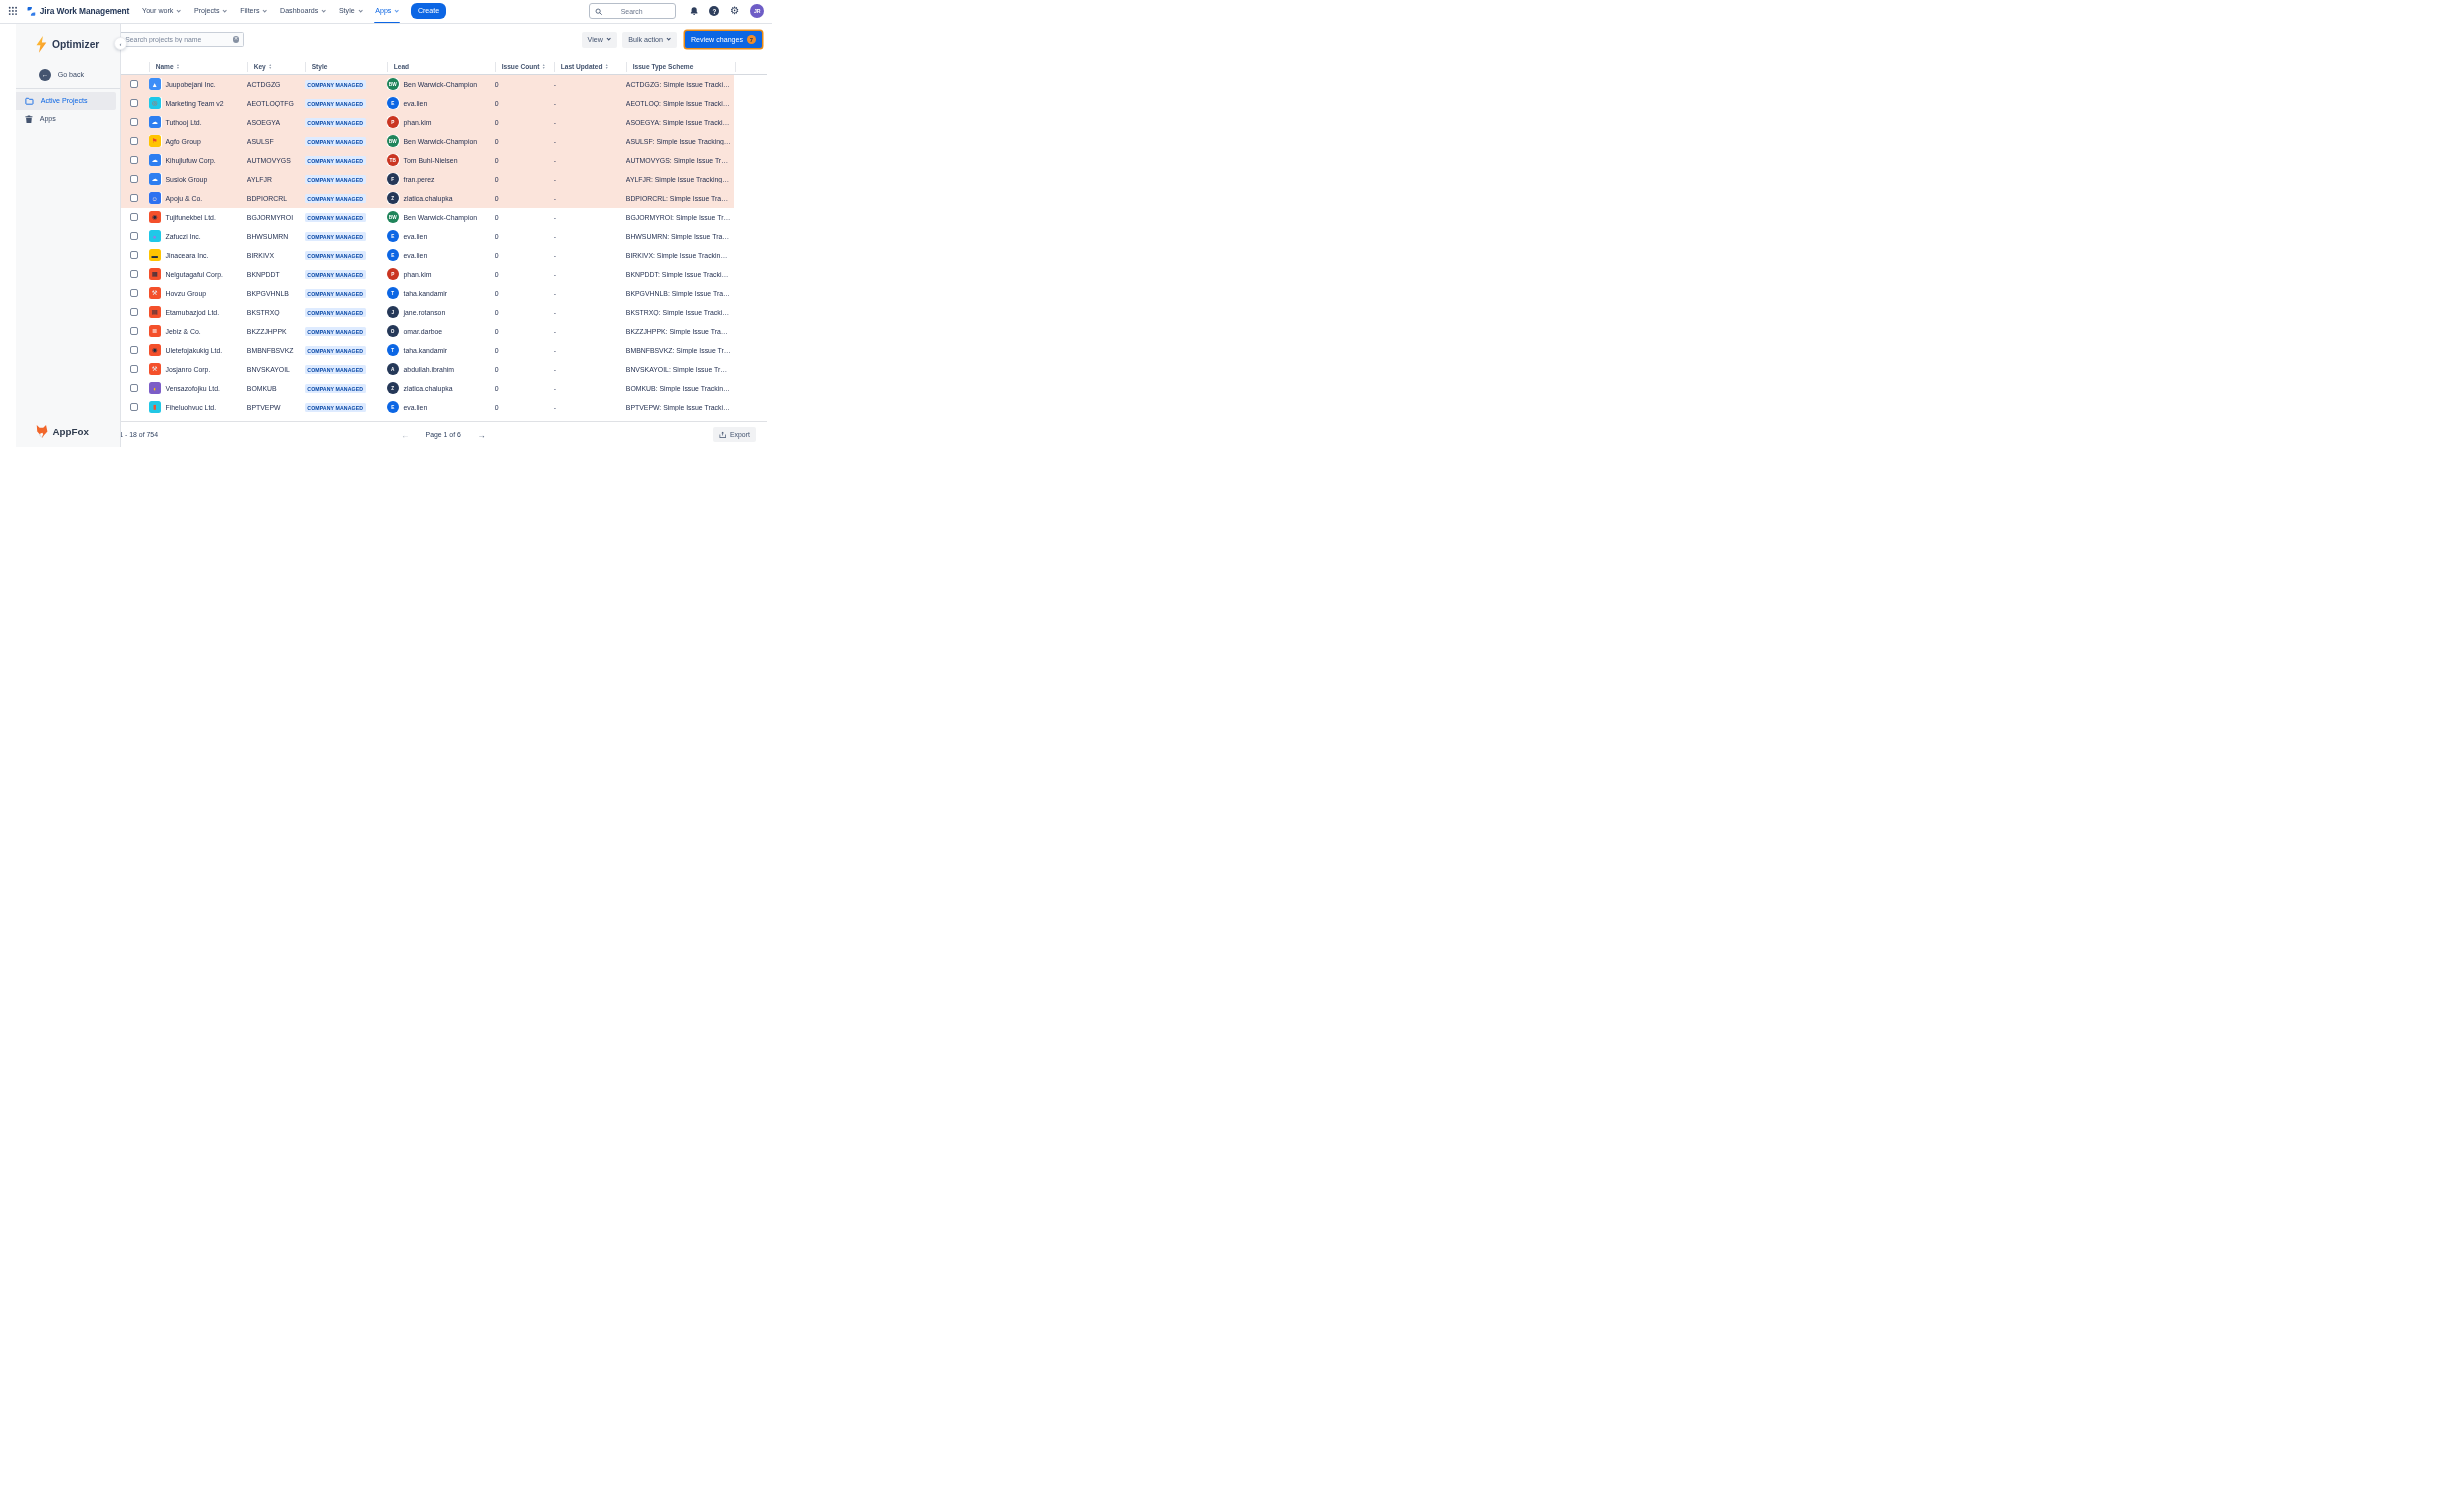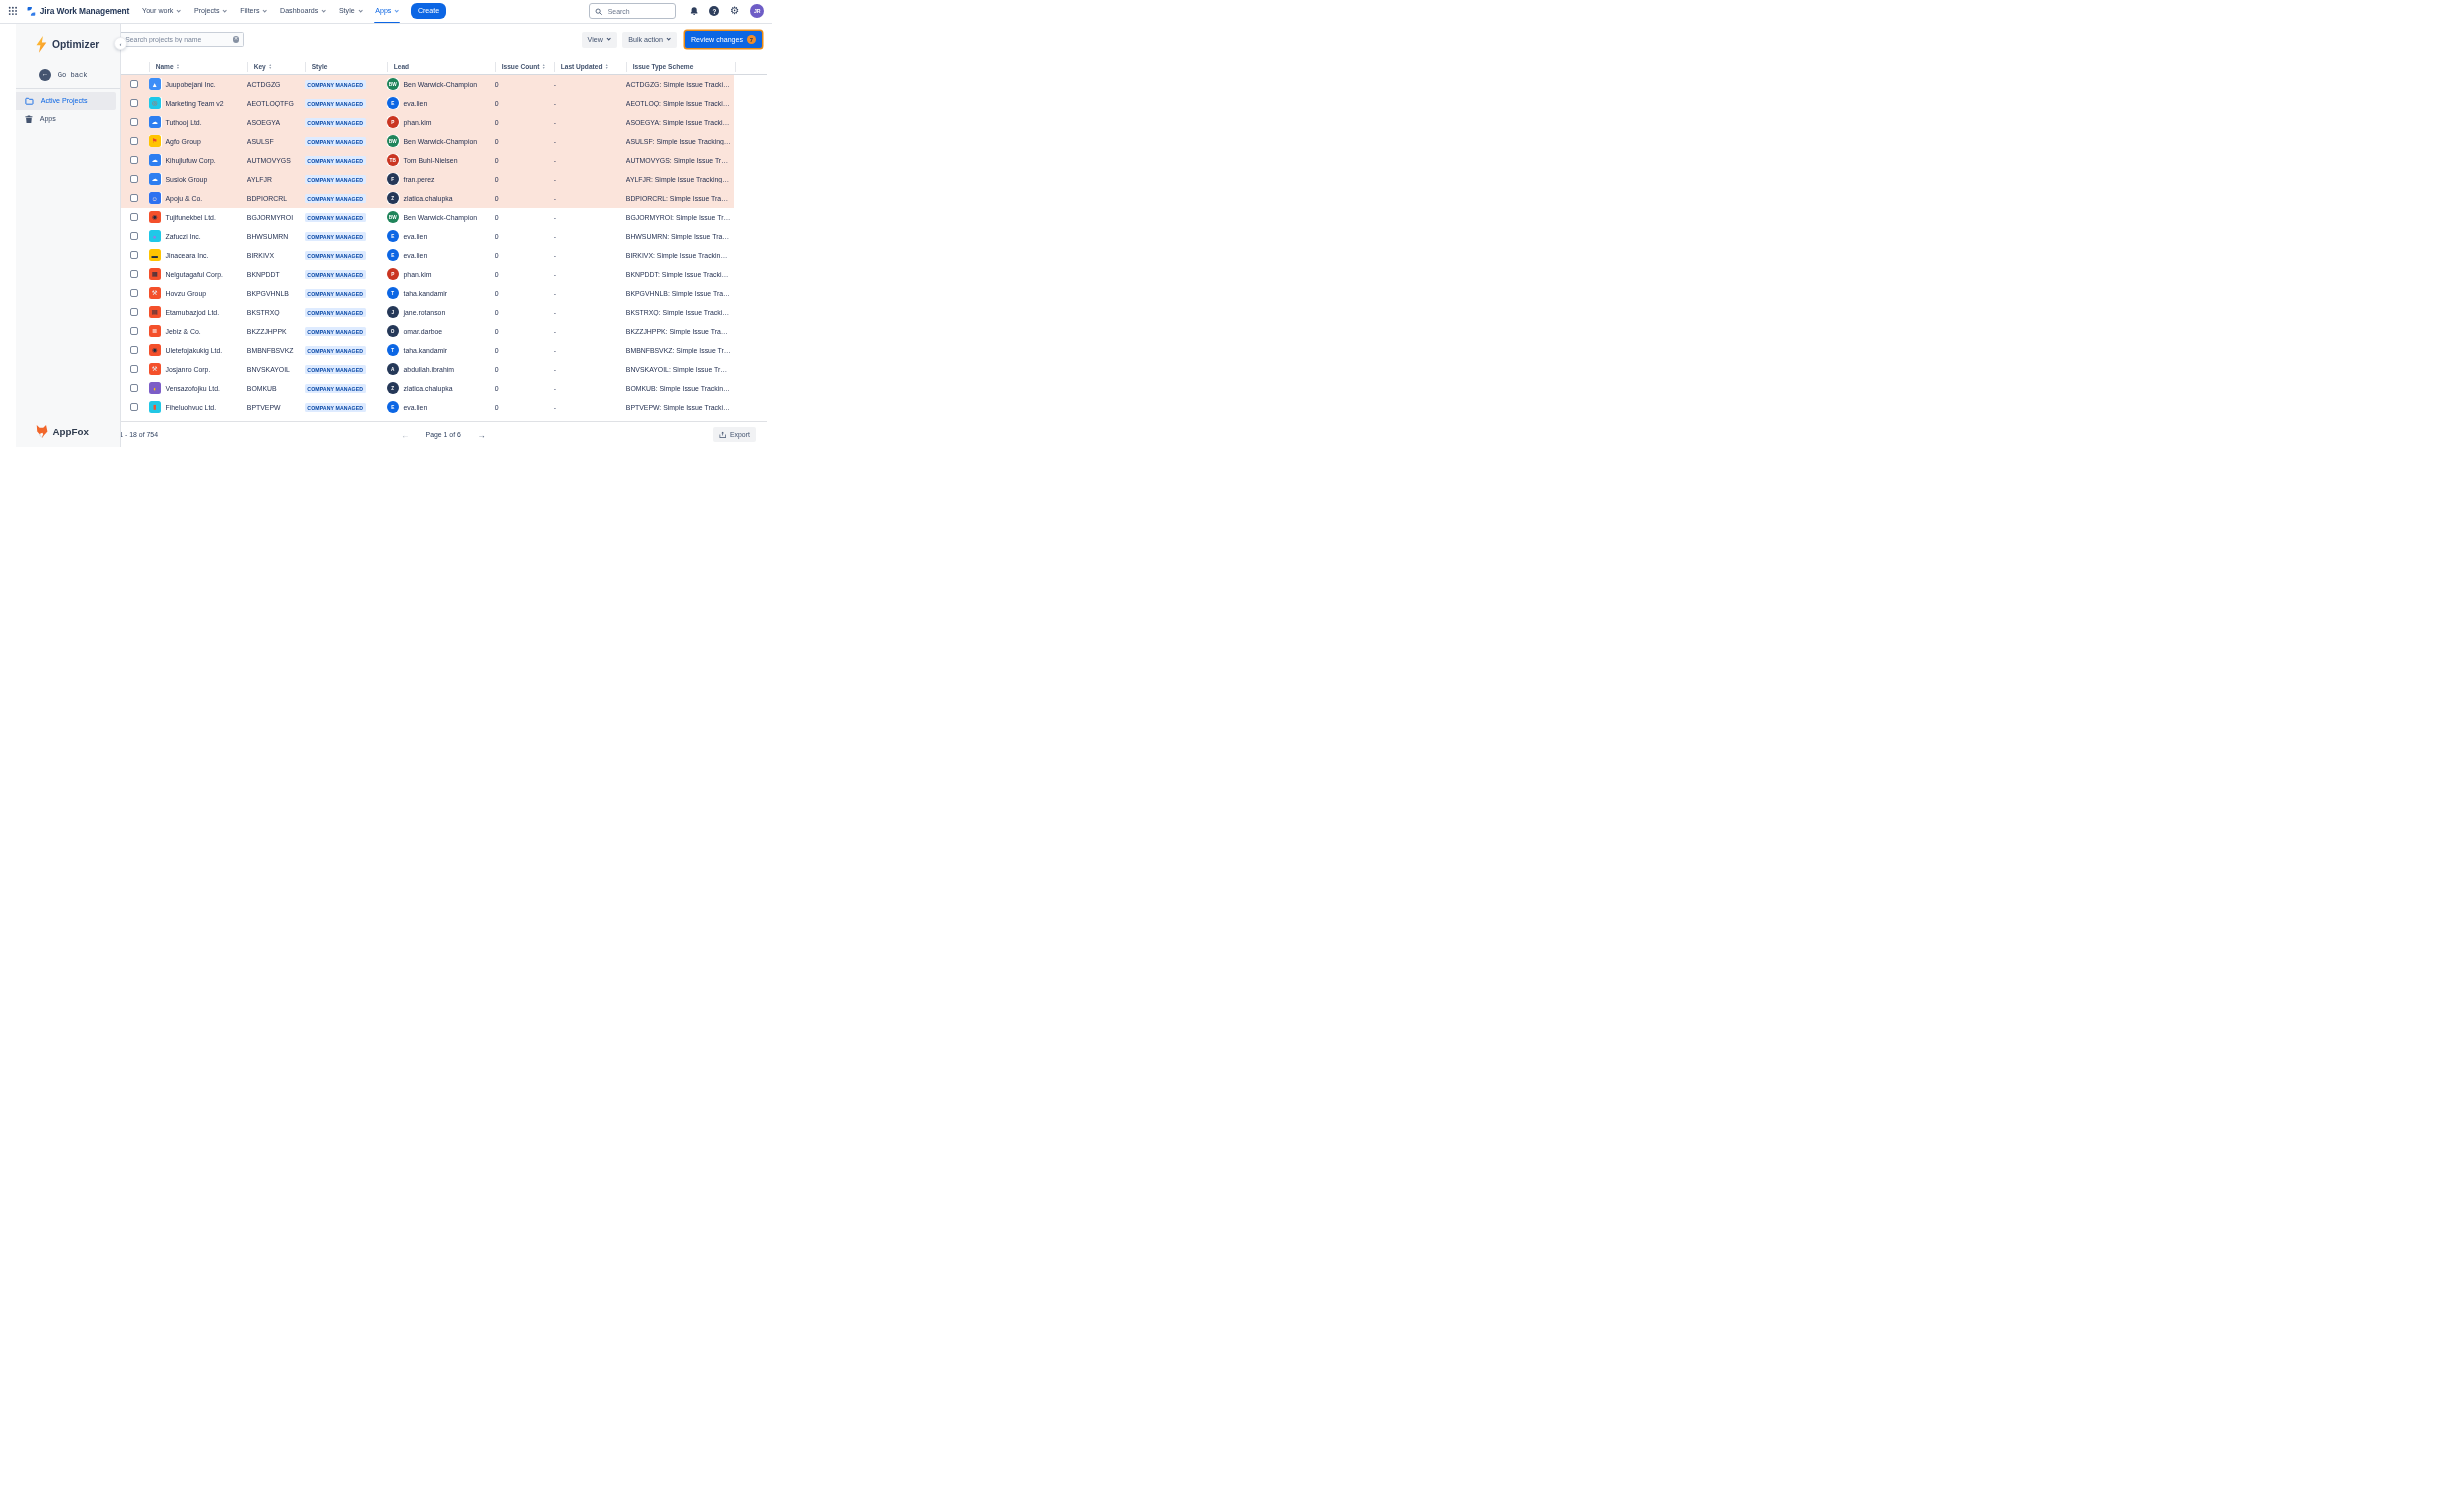--- a/index.html
+++ b/index.html
@@ -21,21 +21,21 @@
   .nav-item .chev { margin-top:-2px; opacity:.65; }
   .nav-item.active { color:#0C66E4; }
   .nav-item.active::after { content:""; position:absolute; bottom:0; left:-1px; right:-1px; height:1.5px;
                             background:#0C66E4; border-radius:1px 1px 0 0;}
   .chev { width:3.4px; height:3.4px; border-right:0.9px solid currentColor; border-bottom:0.9px solid currentColor;
           display:inline-block; transform:rotate(45deg); }
   .create-btn { background:#0C66E4; color:#fff; border:none; border-radius:6px; height:15.8px;
                 padding:0 6.4px; font-size:7.1px; font-weight:500; margin-left:7.9px; cursor:pointer;
                 font-family:inherit;}
   .tn-spacer { flex:1; }
-  .tn-search { display:flex; align-items:center; gap:5px; width:87px; height:15.8px;
+  .tn-search { display:flex; align-items:center; gap:18px; width:87px; height:15.8px;
                border:0.7px solid #B6BEC9; border-radius:3px; padding:0 4.9px; color:#6B778C; background:#fff;}
   .tn-search input { border:none; outline:none; width:100%; font-size:6.9px; font-family:inherit;
                      color:#344563; background:transparent;}
   .tn-search input::placeholder { color:#6B778C; }
   .tn-icons { display:flex; align-items:center; gap:4.4px; margin-left:4.9px;}
   .help-circle { width:10.3px; height:10.3px; border-radius:50%; background:#2E3E5C; color:#fff;
                  display:flex; align-items:center; justify-content:center; font-size:6.4px; font-weight:700;}
   .gear-glyph { font-size:10.3px; color:#2E3E5C; line-height:1; }
   .avatar { width:13.8px; height:13.8px; border-radius:50%; background:#6E5DC6; color:#fff;
             display:flex; align-items:center; justify-content:center; font-size:5.2px; font-weight:700;
@@ -43,21 +43,21 @@
   
   .sidebar { position:absolute; left:16px; top:23.6px; bottom:0; width:105px; background:#F7F8F9;
              border-right:0.5px solid #E0E3E8; z-index:4;}
   .side-logo { display:flex; align-items:center; gap:4.4px; padding:12.8px 0 0 18.7px; }
   .side-logo-text { font-size:10.3px; font-weight:600; color:#2F3C55; }
   .collapse-btn { position:absolute; left:98px; top:13.8px; width:12.8px; height:12.8px; border-radius:50%;
                   background:#fff; border:0.5px solid #ECEDF0; box-shadow:0 1px 3px rgba(23,43,77,.18);
                   display:flex; align-items:center; justify-content:center; font-size:5.9px; color:#44546F;
                   cursor:pointer; z-index:6;}
   .go-back { display:flex; align-items:center; gap:6.9px; padding:0 23px; height:19.7px; margin-top:11.8px;
-             cursor:pointer; font-size:7.1px; font-weight:500; color:#3B4A66;font-family:Liberation Mono, monospace;}
+             cursor:pointer; font-size:7.1px; font-weight:500; color:#3B4A66;}
   .go-back-circle { width:11.8px; height:11.8px; border-radius:50%; background:#44546F; color:#fff;
                     display:flex; align-items:center; justify-content:center; font-size:6.4px;}
   .side-divider { height:0.5px; background:#DDE0E5; margin:3.9px 0 3px 0; }
   .side-item { display:flex; align-items:center; gap:6.9px; height:18px; padding:0 8.9px; cursor:pointer;
                font-size:7.1px; font-weight:500; color:#3B4A66; border-radius:0 2px 2px 0; margin-right:3.9px;text-align:center;}
   .side-item.active { background:#E9EAEE; color:#0C66E4; }
   .side-footer { position:absolute; left:17.7px; bottom:7.9px; display:flex; align-items:center; gap:3.9px;}
   .side-footer-text { font-size:9.8px; font-weight:600; color:#2F3B4E; }
   
   .main { position:absolute; left:105px; top:23.6px; right:0; bottom:0; background:#fff; }

